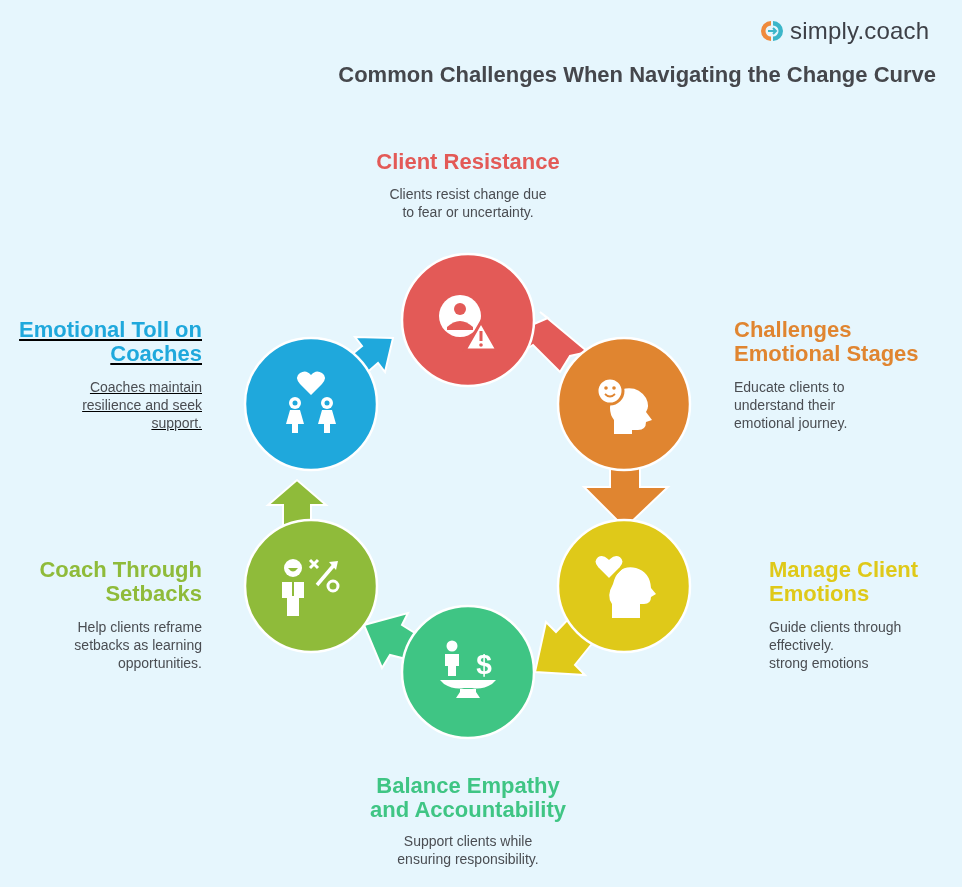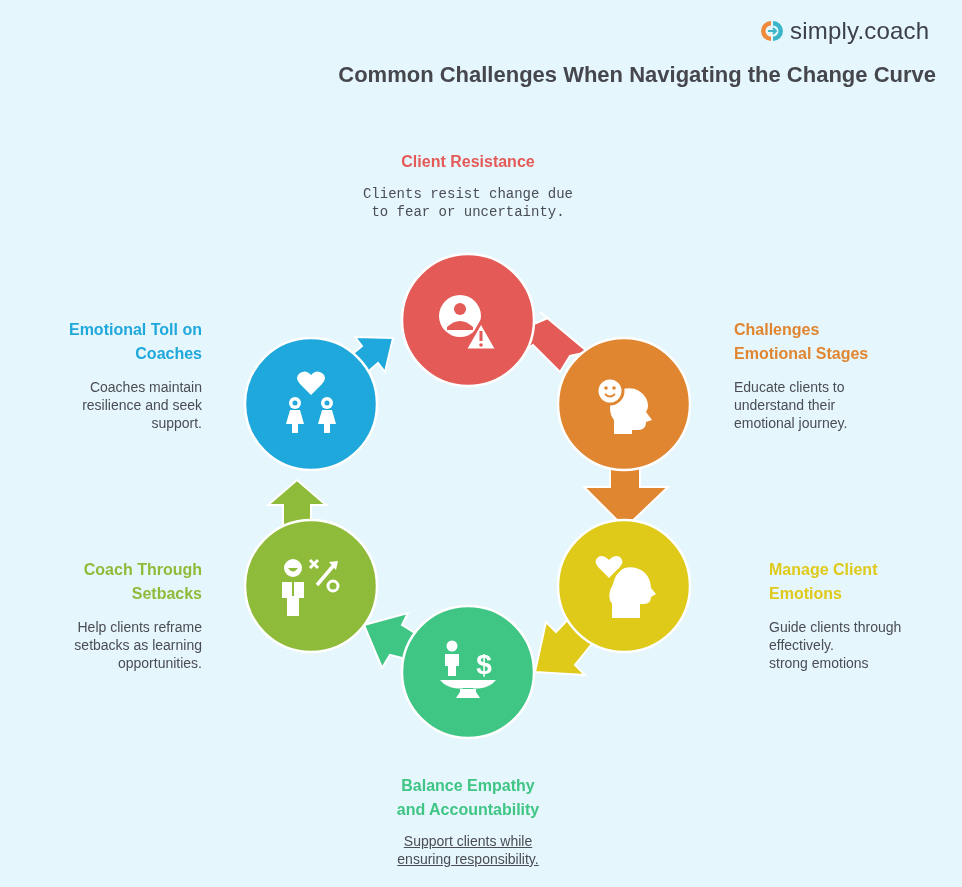--- a/index.html
+++ b/index.html
@@ -7,21 +7,21 @@
       width: 962px; height: 887px; background: #e6f6fd; position: relative; overflow: hidden;
       font-family: "Liberation Sans", "DejaVu Sans", sans-serif;
     }
     .logo { position: absolute; left: 760px; top: 17px; display: flex; align-items: center; gap: 6px; }
     .logo-text { font-size: 24px; color: #3d4047; letter-spacing: 0.2px; }
     .title {
       position: absolute; left: 0; width: 936px; top: 62px; text-align: right;
       font-size: 22px; font-weight: bold; color: #45474c;
     }
     .node-label { position: absolute; }
-    .node-title { font-size: 16px; font-weight: bold; line-height: 24px; }
+    .node-title { font-size: 22px; font-weight: bold; line-height: 24px; }
     .node-desc { font-size: 14px; color: #4a4d52; line-height: 18px; margin-top: 12px; }
     .center { text-align: center; }
     .left { text-align: left; }
     .right { text-align: right; }
     svg.diagram { position: absolute; left: 0; top: 0; }
   </style>
 </head>
 <body>
 
 <div class="logo">
@@ -116,21 +116,21 @@
     <circle cx="295" cy="403" r="2.5" fill="#1fa8dc"></circle>
     <path d="M290 410 L300 410 L304 424 L298 424 L298 433 L292 433 L292 424 L286 424 Z"></path>
     <circle cx="327" cy="403" r="6"></circle>
     <circle cx="327" cy="403" r="2.5" fill="#1fa8dc"></circle>
     <path d="M322 410 L332 410 L336 424 L330 424 L330 433 L324 433 L324 424 L318 424 Z"></path>
   </g>
 </svg>
 
 <div class="node-label center" style="left:358px; top:150px; width:220px;">
   <div class="node-title" style="color:#e35a57;">Client Resistance</div>
-  <div class="node-desc" style="margin-top:11px;font-family:Liberation Mono, monospace;">
+  <div class="node-desc" style="margin-top:11px;">
     <div>Clients resist change due</div>
     <div>to fear or uncertainty.</div>
   </div>
 </div>
 
 <div class="node-label left" style="left:734px; top:318px; width:210px;">
   <div class="node-title" style="color:#e08530;">
     <div>Challenges</div>
     <div>Emotional Stages</div>
   </div>
@@ -151,39 +151,39 @@
     <div>effectively.</div>
     <div>strong emotions</div>
   </div>
 </div>
 
 <div class="node-label center" style="left:348px; top:774px; width:240px;">
   <div class="node-title" style="color:#3fc584;">
     <div>Balance Empathy</div>
     <div>and Accountability</div>
   </div>
-  <div class="node-desc" style="margin-top:10px;text-decoration:underline;">
+  <div class="node-desc" style="margin-top:10px;">
     <div>Support clients while</div>
     <div>ensuring responsibility.</div>
   </div>
 </div>
 
 <div class="node-label right" style="left:2px; top:558px; width:200px;">
   <div class="node-title" style="color:#8fbb3a;">
     <div>Coach Through</div>
     <div>Setbacks</div>
   </div>
   <div class="node-desc">
     <div>Help clients reframe</div>
     <div>setbacks as learning</div>
     <div>opportunities.</div>
   </div>
 </div>
 
-<div class="node-label right" style="left:2px; top:318px; width:200px;">
+<div class="node-label right" style="left:2px; top:318px; width:200px;text-decoration:underline;">
   <div class="node-title" style="color:#1fa8dc;">
     <div>Emotional Toll on</div>
     <div>Coaches</div>
   </div>
   <div class="node-desc">
     <div>Coaches maintain</div>
     <div>resilience and seek</div>
     <div>support.</div>
   </div>
 </div>

